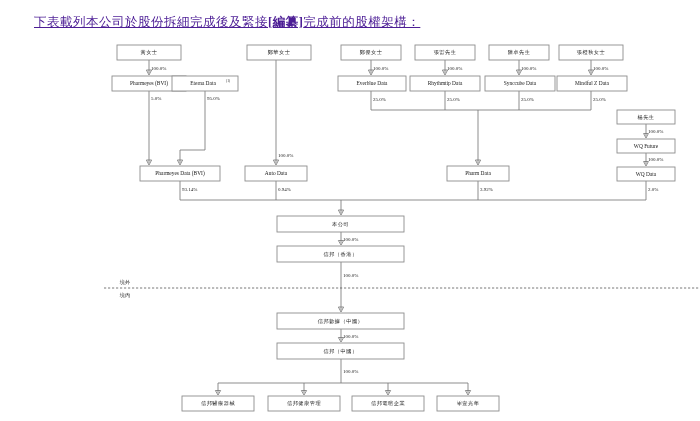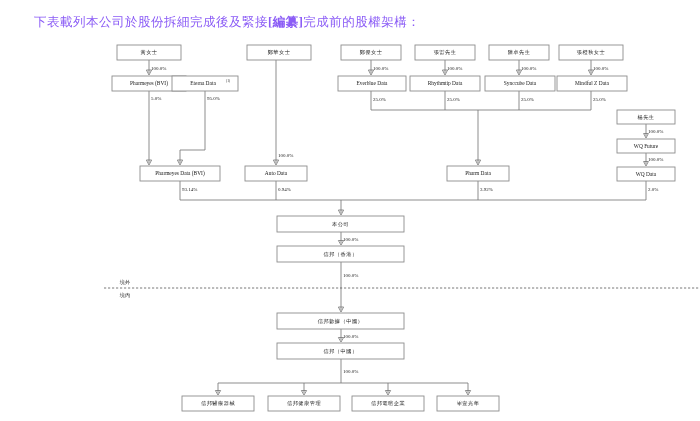--- a/index.html
+++ b/index.html
@@ -7,23 +7,24 @@
     width:700px;height:421px;
     background:#ffffff;
     font-family:"Liberation Serif", serif;
     overflow:hidden;
     position:relative;
   }
   #caption{
     position:absolute;
     left:34px; top:14px;
     font-size:12.5px;
-    color:#8b5cf6;
+    color:#4c1d95;
     letter-spacing:0.5px;
     white-space:nowrap;
+    text-decoration:underline;
   }
   #caption b{font-weight:700;}
   #chart{position:absolute;left:0;top:0;}
   .node-rect{
     fill:#ffffff;
     stroke:#8d8d8d;
     stroke-width:0.9;
   }
   .node-label{
     font-family:"Liberation Serif", serif;

